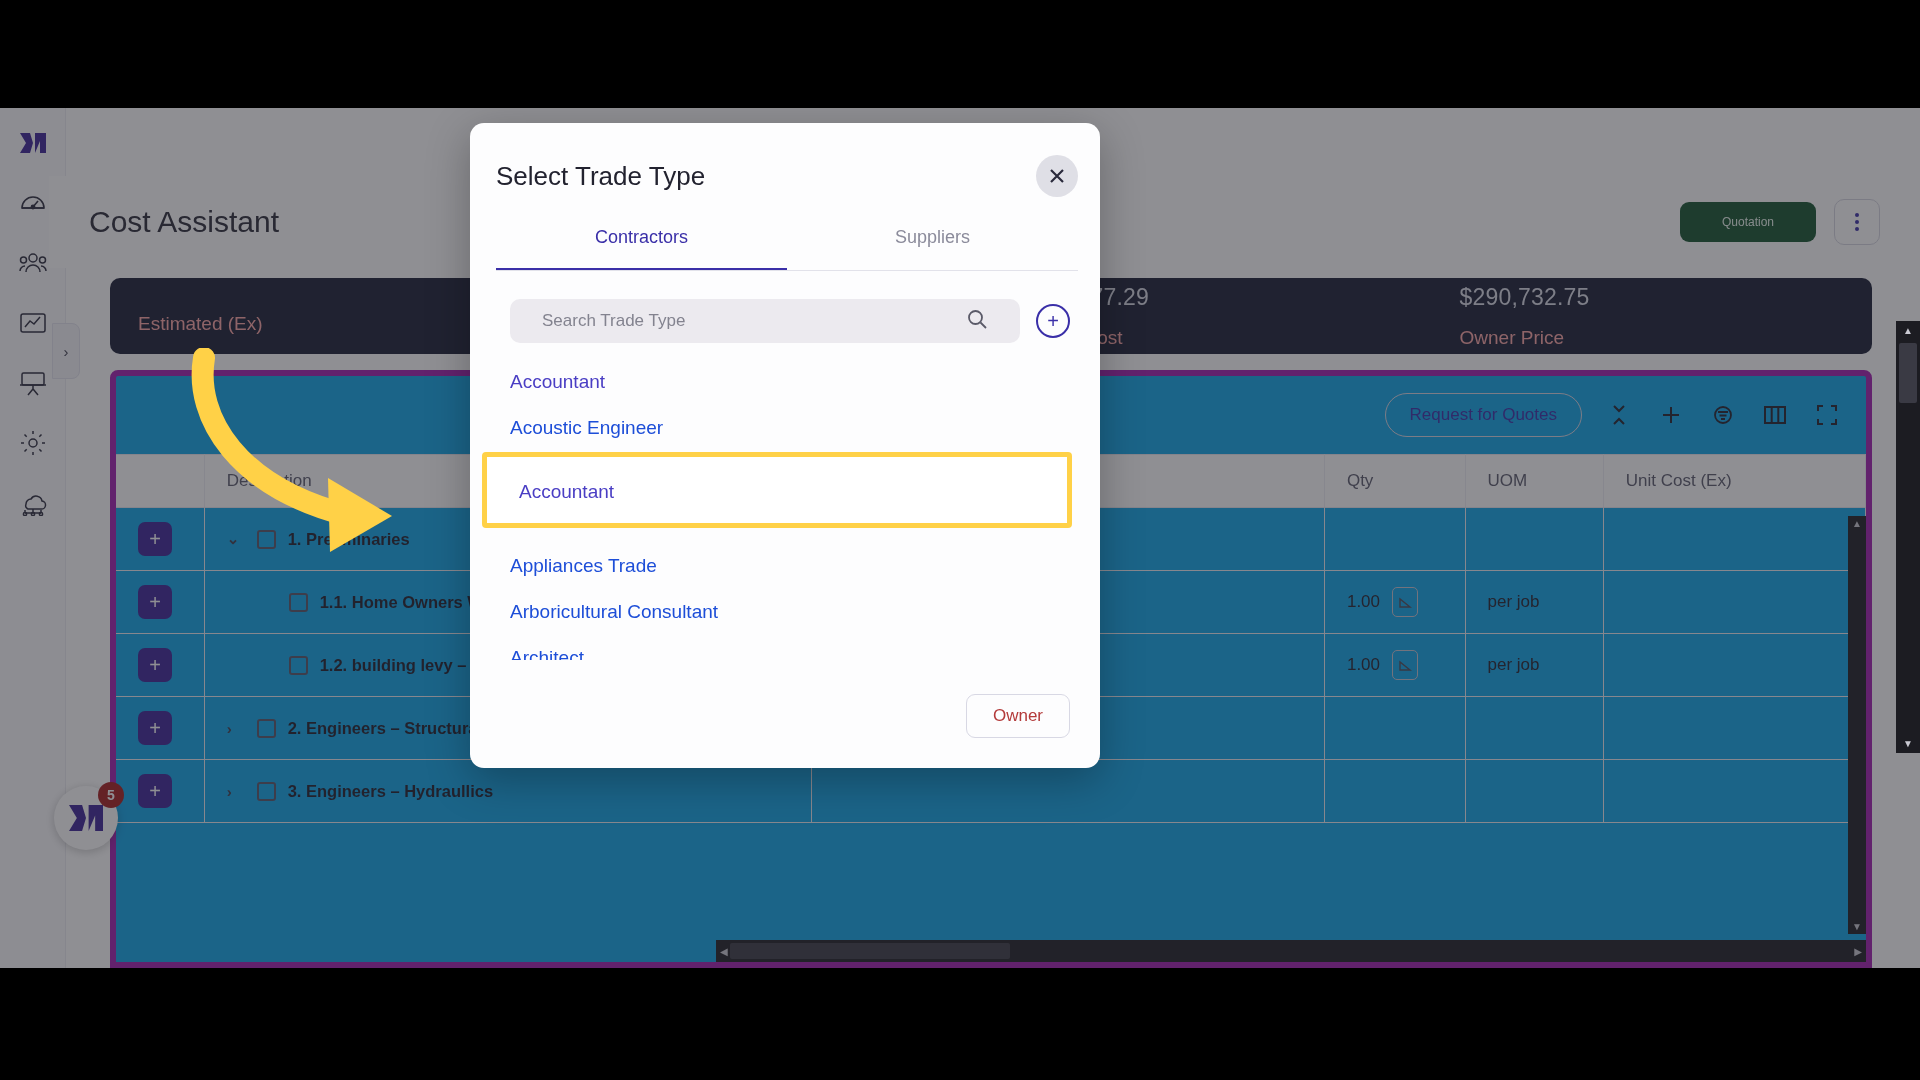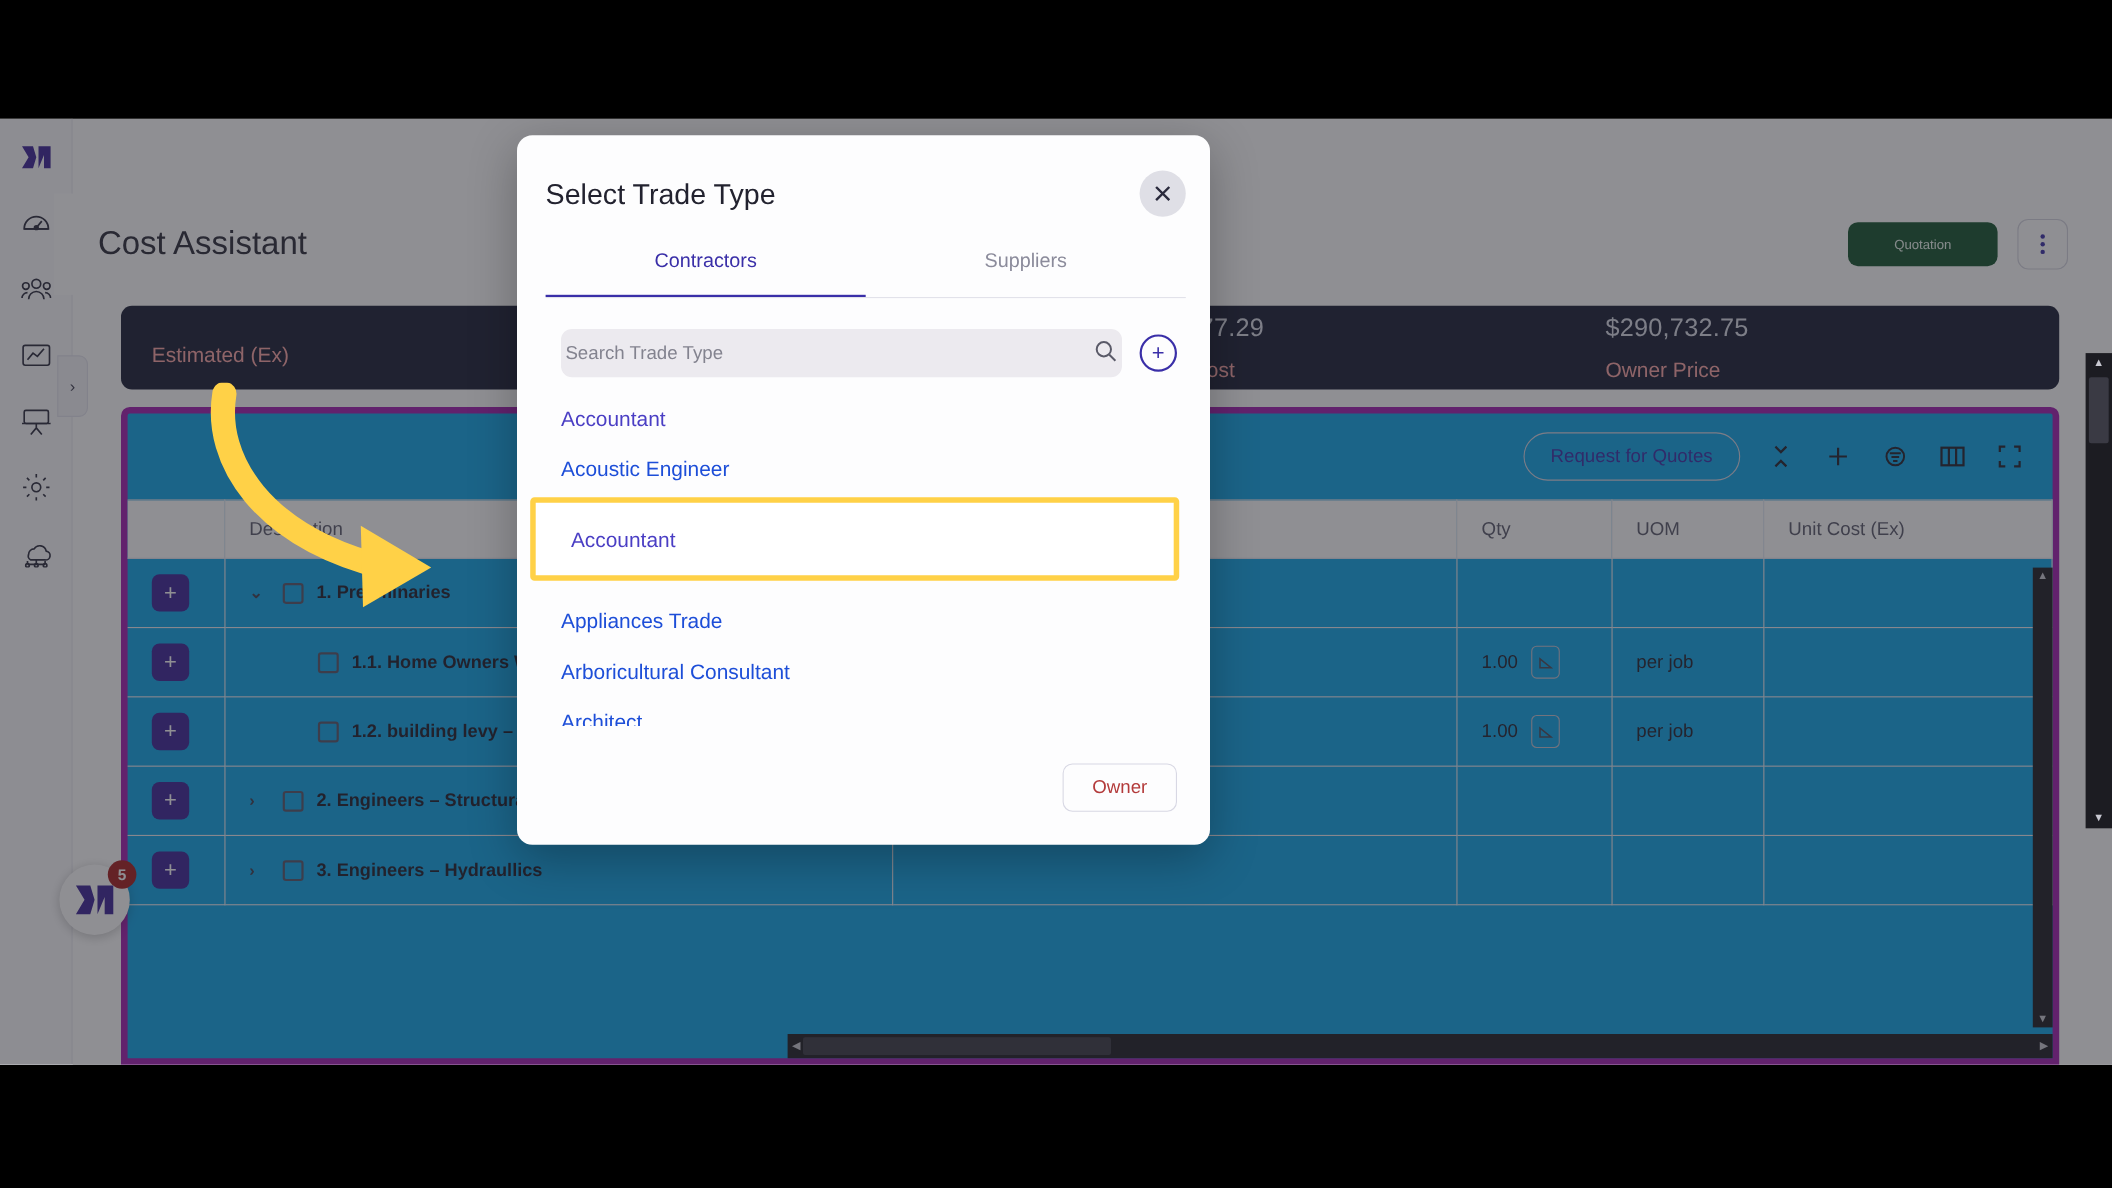--- a/index.html
+++ b/index.html
@@ -164,21 +164,21 @@
   }
   #modal-tabs {
     position: absolute; left: 26px; right: 22px; top: 104px; height: 44px;
     display: flex; border-bottom: 1px solid #e2e2ea;
   }
   .mtab { flex: 1; text-align: center; font-size: 18px; color: #8b8b9b; cursor: pointer; padding-bottom: 12px; }
   .mtab.active { color: #3a2fa8; border-bottom: 2px solid #3a2fa8; }
   #search-row { position: absolute; left: 40px; right: 30px; top: 176px; height: 44px; display: flex; align-items: center; gap: 16px; }
   #search-box {
     flex: 1; height: 44px; background: #eceaef; border-radius: 10px;
-    display: flex; align-items: center; padding: 0 4px;
+    display: flex; align-items: center; padding: 0 32px;
   }
   #search-input {
     flex: 1; border: none; background: transparent; outline: none;
     font-size: 17px; color: #3a3a48; font-family: "Liberation Sans", sans-serif;
   }
   #search-input::placeholder { color: #83838f; }
   #add-trade-btn {
     width: 34px; height: 34px; border-radius: 50%; border: 2px solid #3a2fa8;
     display: flex; align-items: center; justify-content: center; color: #3a2fa8; font-size: 20px; cursor: pointer;
   }

